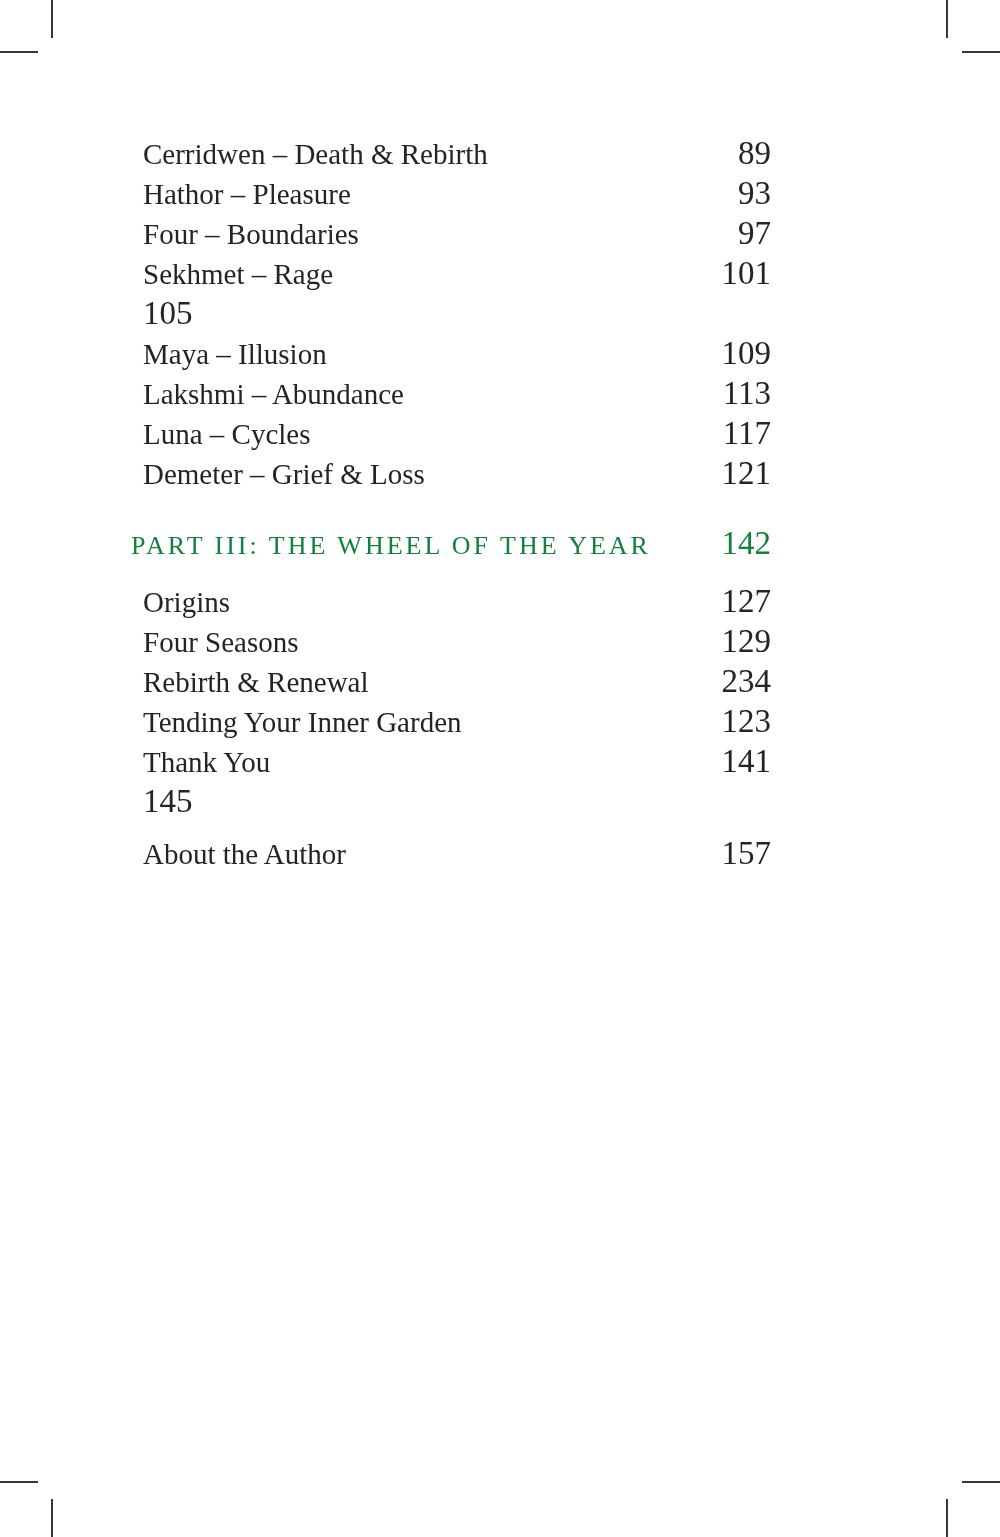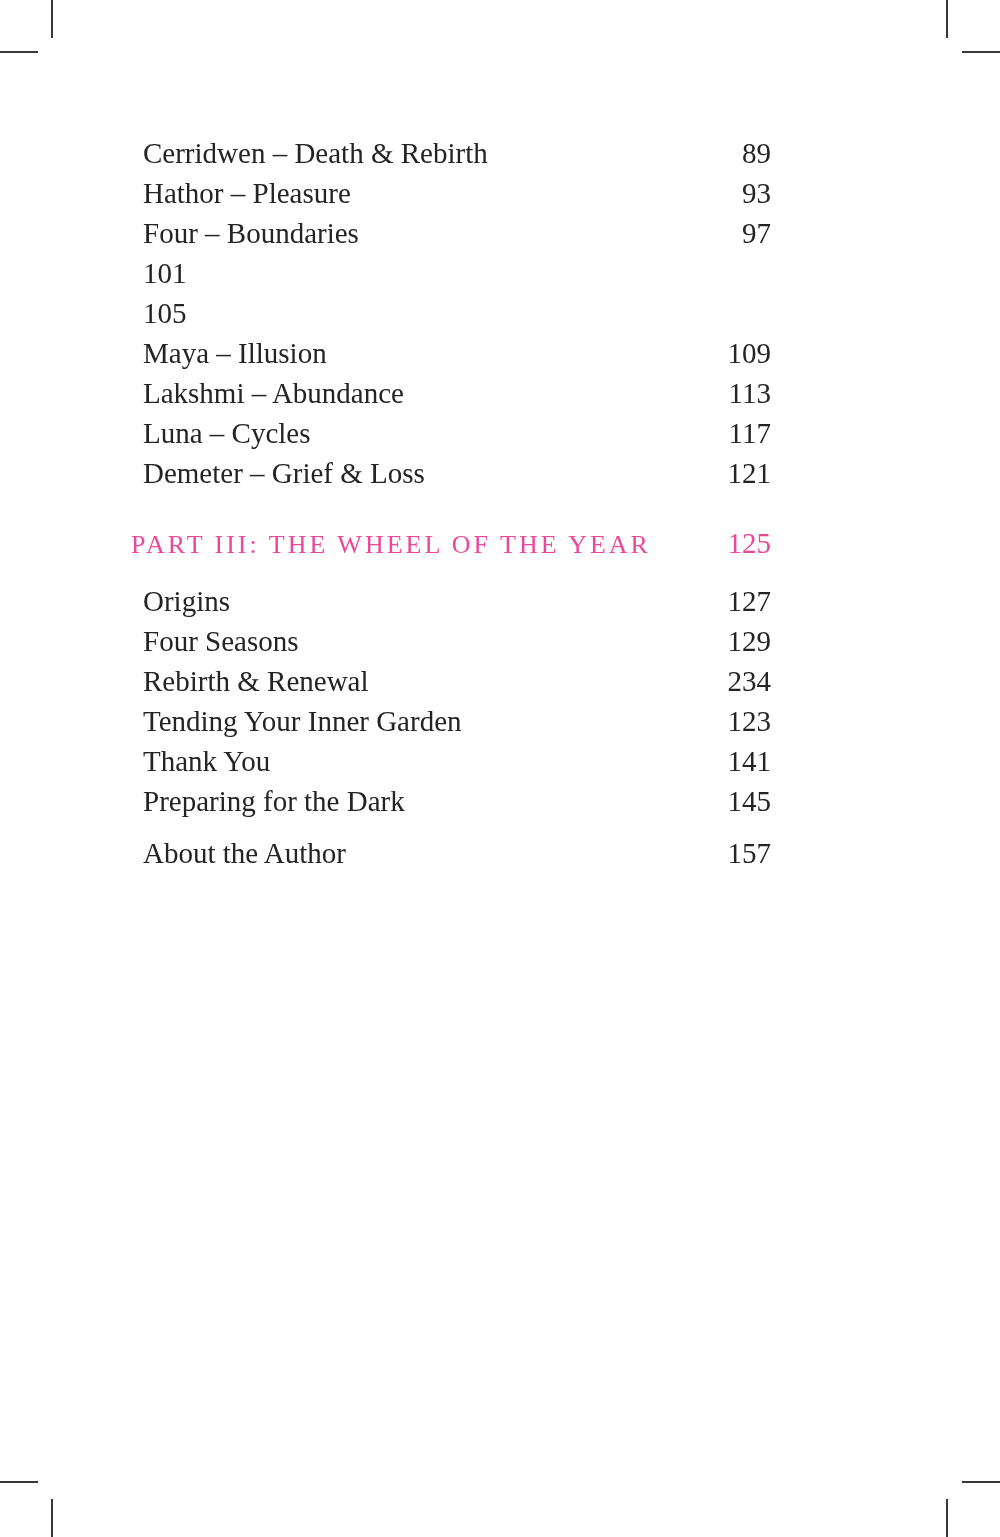--- a/index.html
+++ b/index.html
@@ -36,30 +36,30 @@
     display: flex;
     justify-content: space-between;
     align-items: baseline;
     height: 40px;
     line-height: 40px;
     font-size: 29px;
     font-weight: 400;
   }
   .row.item { padding-left: 12px; }
   .row .pagenum {
-    font-size: 29px;
+    font-size: 33px;
     letter-spacing: 0;
     font-variant-numeric: lining-nums;
   }
   .row.part {
     margin-top: 30px;
     margin-bottom: 18px;
     font-size: 26px;
     letter-spacing: 3px;
-    color: #ec4899;
+    color: #15803d;
   }
   .row.gap-top { margin-top: 12px; }
 </style>
 </head>
 <body>
 
 <div class="page">
 
   <div class="mark v tl-v"></div>
   <div class="mark h tl-h"></div>
@@ -78,20 +78,21 @@
     </div>
     <div class="row item">
       <span class="label">Hathor – Pleasure</span>
       <span class="pagenum">93</span>
     </div>
     <div class="row item">
       <span class="label">Four – Boundaries</span>
       <span class="pagenum">97</span>
     </div>
     <div class="row item">
+      <span class="label">Sekhmet – Rage</span>
       <span class="pagenum">101</span>
     </div>
     <div class="row item">
       <span class="pagenum">105</span>
     </div>
     <div class="row item">
       <span class="label">Maya – Illusion</span>
       <span class="pagenum">109</span>
     </div>
     <div class="row item">
@@ -102,21 +103,21 @@
       <span class="label">Luna – Cycles</span>
       <span class="pagenum">117</span>
     </div>
     <div class="row item">
       <span class="label">Demeter – Grief &amp; Loss</span>
       <span class="pagenum">121</span>
     </div>
 
     <div class="row part">
       <span class="label">PART III: THE WHEEL OF THE YEAR</span>
-      <span class="pagenum">125</span>
+      <span class="pagenum">142</span>
     </div>
 
     <div class="row item">
       <span class="label">Origins</span>
       <span class="pagenum">127</span>
     </div>
     <div class="row item">
       <span class="label">Four Seasons</span>
       <span class="pagenum">129</span>
     </div>
@@ -126,21 +127,20 @@
     </div>
     <div class="row item">
       <span class="label">Tending Your Inner Garden</span>
       <span class="pagenum">123</span>
     </div>
     <div class="row item">
       <span class="label">Thank You</span>
       <span class="pagenum">141</span>
     </div>
     <div class="row item">
-      <span class="label">Preparing for the Dark</span>
       <span class="pagenum">145</span>
     </div>
 
     <div class="row item gap-top">
       <span class="label">About the Author</span>
       <span class="pagenum">157</span>
     </div>
 
   </div>
 </div>

